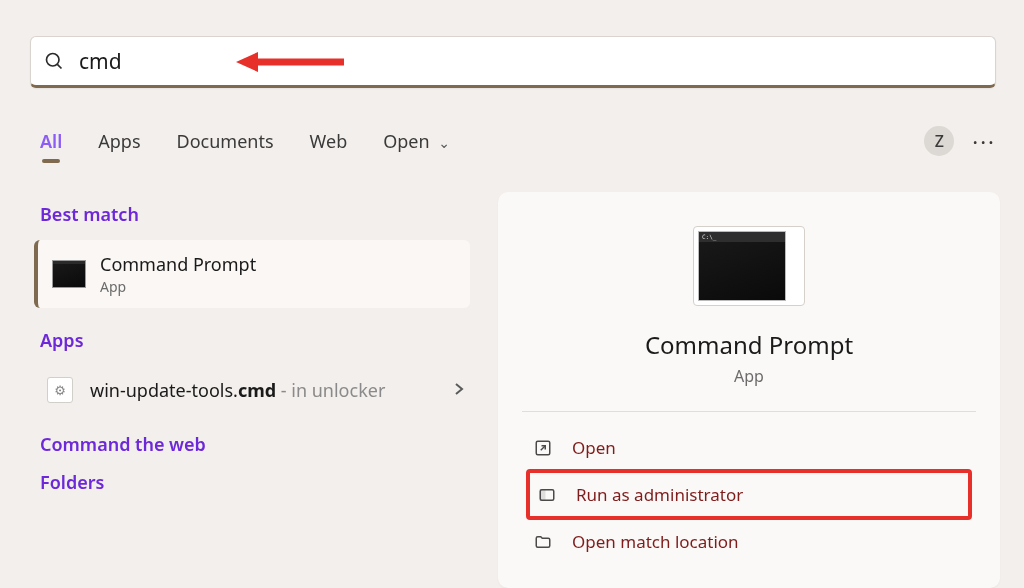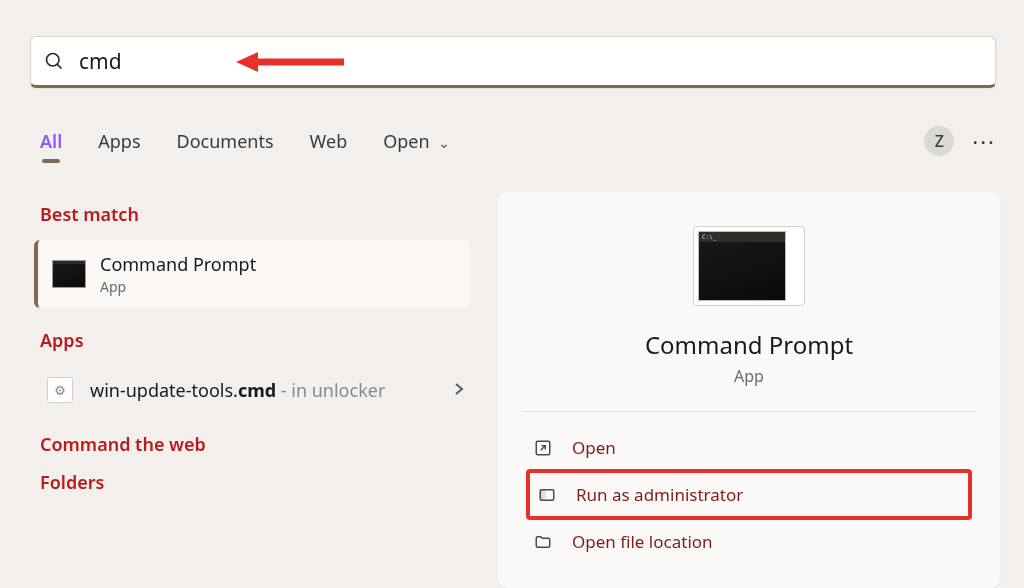--- a/index.html
+++ b/index.html
@@ -98,21 +98,21 @@
   
   .left-col {
     position: absolute;
     top: 196px;
     left: 40px;
     width: 430px;
   }
   .section-heading {
     font-size: 18px;
     font-weight: 600;
-    color: #b91c1c;
+    color: #6d28d9;
     margin-bottom: 14px;
     margin-top: 6px;
   }
   .best-match-item {
     background: #faf7f4;
     border-radius: 6px;
     padding: 12px 14px;
     display: flex;
     align-items: center;
     border-left: 4px solid #806a4f;
@@ -303,15 +303,15 @@
     </span>
     <span>Run as administrator</span>
   </div>
 
   <div class="action-row">
     <span class="aicon">
       <svg width="18" height="18" viewBox="0 0 24 24" fill="none" stroke="currentColor" stroke-width="2">
         <path d="M3 7a2 2 0 0 1 2-2h4l2 2h8a2 2 0 0 1 2 2v8a2 2 0 0 1-2 2H5a2 2 0 0 1-2-2V7z"></path>
       </svg>
     </span>
-    <span>Open file location</span>
+    <span>Open match location</span>
   </div>
 </div>
 
 </body></html>

